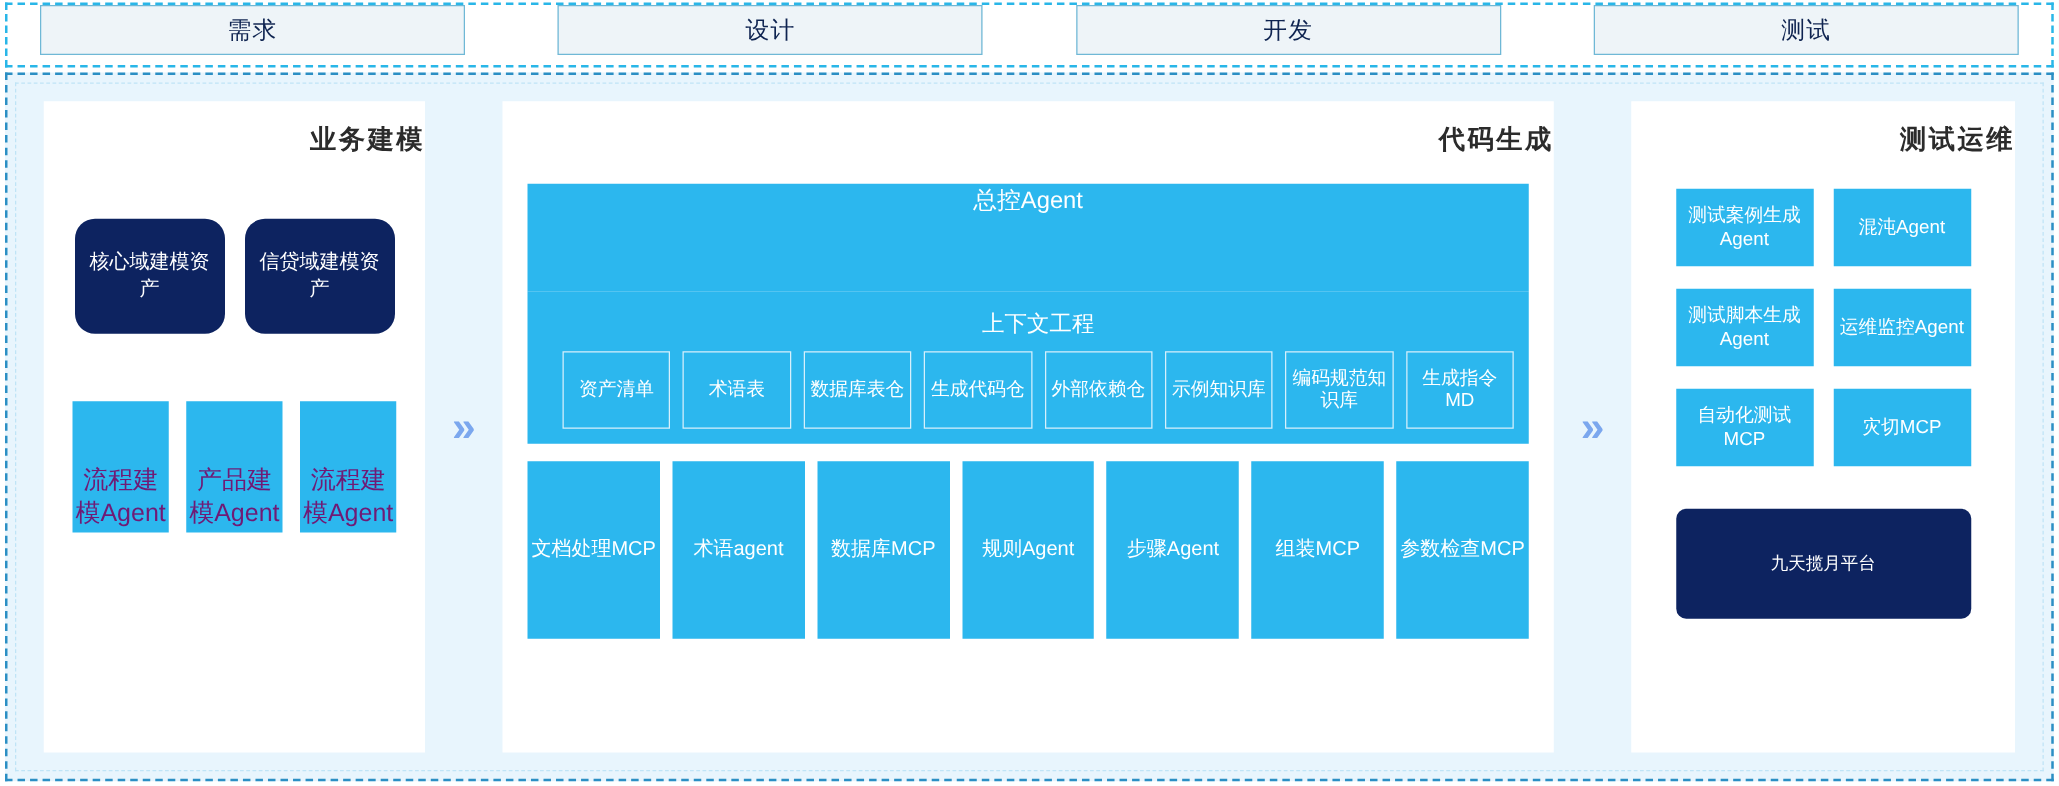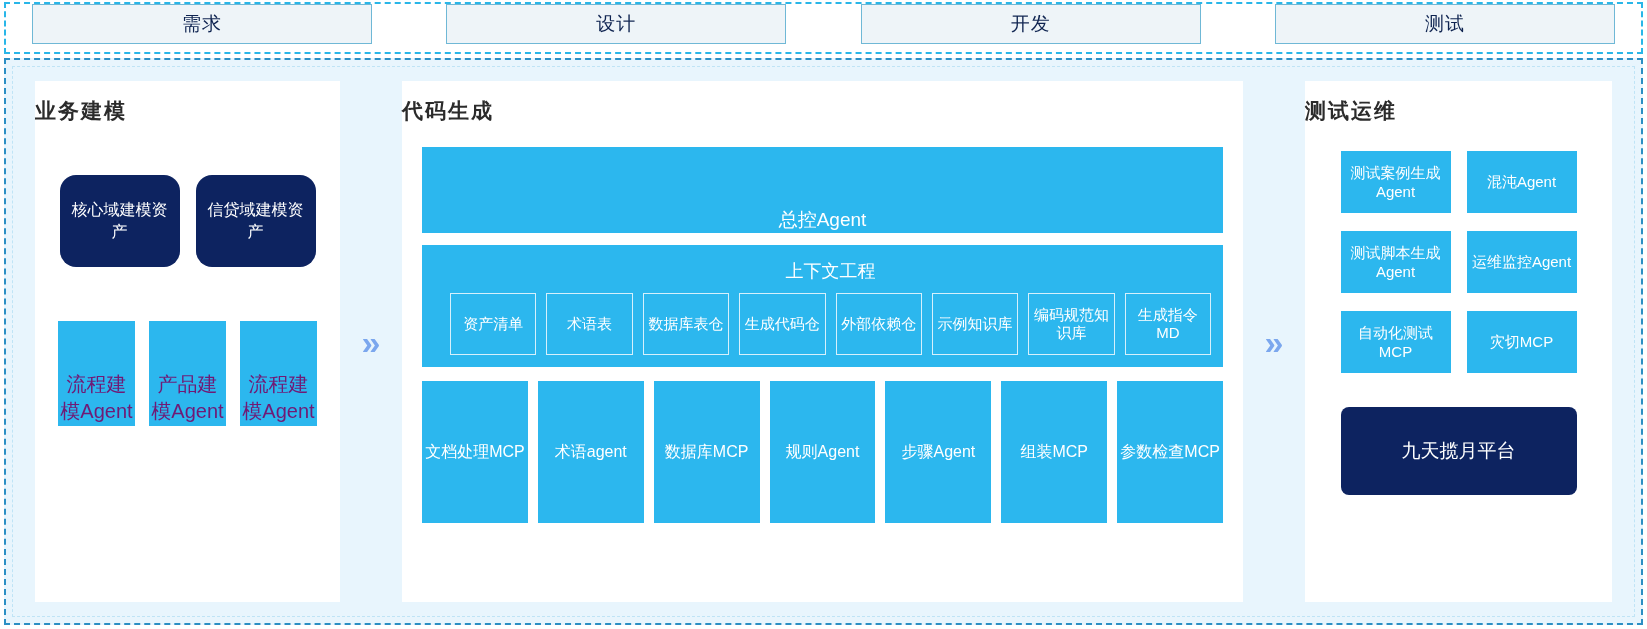--- a/index.html
+++ b/index.html
@@ -47,21 +47,21 @@
   }
 
   
   .panel{
     background:#ffffff;
     box-sizing:border-box;
     position:relative;
     display:flex;flex-direction:column;
   }
   .panel-title{
-    text-align:left;
+    text-align:right;
     font-size:21px;
     font-weight:bold;
     color:#2b2b2b;
     letter-spacing:2px;
     margin-top:16px;
   }
 
   
   .arrow{
     width:62px;
@@ -106,24 +106,24 @@
 
   
   .mid-panel{flex:1;margin:14px 0 14px 0;}
   .mid-inner{padding:0 20px 14px 20px;}
   .master-agent{
     margin-top:22px;
     height:86px;
     background:#2cb7ee;
     color:#ffffff;
     font-size:19px;
-    display:flex;align-items:flex-end;justify-content:center;
+    display:flex;align-items:flex-start;justify-content:center;
   }
   .context-block{
-    margin-top:12px;
+    margin-top:0;
     background:#2cb7ee;
     padding:8px 12px 12px 28px;
     box-sizing:border-box;
   }
   .context-title{
     text-align:center;color:#ffffff;font-size:18px;
     padding:6px 0 10px 0;
   }
   .context-row{display:flex;gap:10px;}
   .ctx-box{
@@ -166,21 +166,21 @@
     display:flex;align-items:center;justify-content:center;
     text-align:center;
     padding:0 4px;box-sizing:border-box;
   }
   .platform-box{
     margin:34px auto 0 auto;
     width:236px;height:88px;
     background:#0d2360;
     border-radius:8px;
     color:#ffffff;
-    font-size:19px;
+    font-size:14px;
     display:flex;align-items:center;justify-content:center;
     text-align:center;
   }
 </style>
 </head>
 <body>
 
 <div class="stage">
 
   <div class="phase-strip">

